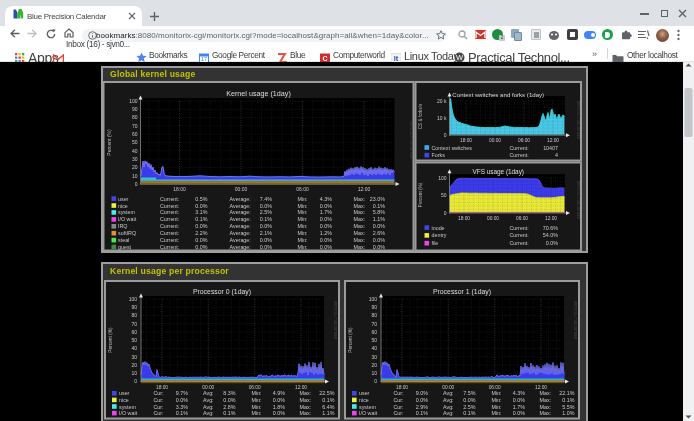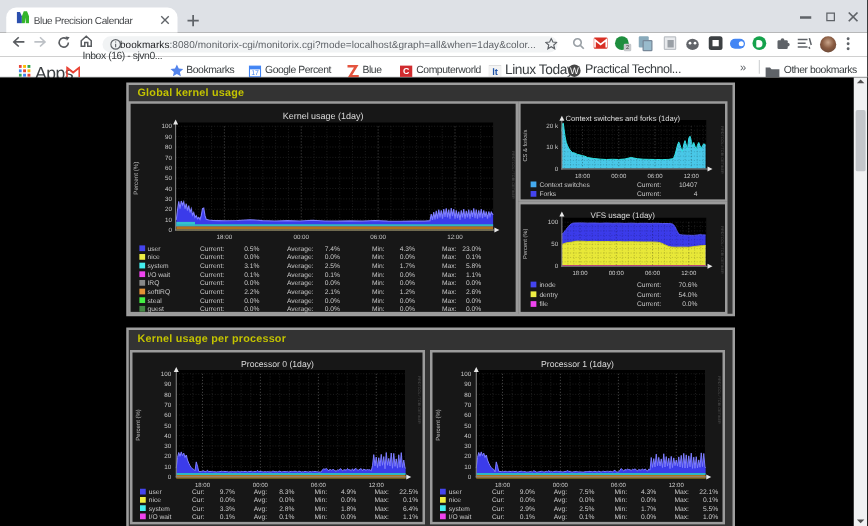--- a/index.html
+++ b/index.html
@@ -124,27 +124,27 @@
 <div class="abs" style="left:333px;top:49.5px;font-size:8.3px;letter-spacing:-0.35px;color:#3c4043;white-space:nowrap">Computerworld</div>
 <div class="abs" style="left:391px;top:49px;width:10px;height:10px"><svg width="10" height="10">
       <rect x="0" y="0.5" width="10" height="9" fill="#f4f4f4" stroke="#ccc" stroke-width="0.5"></rect>
       <text x="5" y="8" font-size="7.5" fill="#2255aa" text-anchor="middle" font-family="Liberation Sans" font-weight="bold">lt</text>
     </svg></div>
 <div class="abs" style="left:404px;top:49.5px;font-size:11px;letter-spacing:-0.35px;color:#3c4043;white-space:nowrap">Linux Today</div>
 <div class="abs" style="left:454px;top:49px;width:10px;height:10px"><svg width="11" height="11">
       <circle cx="5.5" cy="5.5" r="5" fill="#464646"></circle>
       <text x="5.5" y="8.2" font-size="7.5" fill="#fff" text-anchor="middle" font-family="Liberation Serif">W</text>
     </svg></div>
-<div class="abs" style="left:468px;top:49.5px;font-size:10px;letter-spacing:-0.35px;color:#3c4043;white-space:nowrap">Practical Technol...</div>
+<div class="abs" style="left:468px;top:49.5px;font-size:13px;letter-spacing:-0.35px;color:#3c4043;white-space:nowrap">Practical Technol...</div>
 <div class="abs" style="left:592px;top:49px;font-size:9px;color:#5f6368">»</div>
 <div class="abs" style="left:607px;top:48px;width:1px;height:11px;background:#d4d6d8"></div>
 <div class="abs" style="left:612px;top:49px;width:10px;height:10px"><svg width="12" height="10">
       <path d="M0.5 2 L4 2 L5.2 3.3 L11.5 3.3 L11.5 9.5 L0.5 9.5 Z" fill="#5f6368"></path>
     </svg></div>
-<div class="abs" style="left:627px;top:49.5px;font-size:8.3px;letter-spacing:-0.35px;color:#3c4043;white-space:nowrap">Other bookmarks</div>
+<div class="abs" style="left:627px;top:49.5px;font-size:8.3px;letter-spacing:-0.35px;color:#3c4043;white-space:nowrap">Other localhost</div>
 <svg class="abs" style="left:0;top:0" width="694" height="421">
     <rect x="0" y="62" width="694" height="359" fill="#000"></rect>
     <rect x="102" y="67" width="485" height="185" fill="#333333" stroke="#9e9e9e" stroke-width="2"></rect>
     <rect x="102" y="263" width="485" height="160" fill="#333333" stroke="#9e9e9e" stroke-width="2"></rect>
     <text x="110" y="76.5" font-size="8.6" fill="#C3C300" text-anchor="start" font-family="'Liberation Sans',sans-serif" font-weight="bold" letter-spacing="0.2">Global kernel usage</text>
     <text x="110" y="273.5" font-size="8.6" fill="#C3C300" text-anchor="start" font-family="'Liberation Sans',sans-serif" font-weight="bold" letter-spacing="0.2">Kernel usage per processor</text>
     <rect x="102.5" y="81" width="312" height="170.5" fill="#9b9b9b"></rect>
     <rect x="104.5" y="83" width="308" height="166.5" fill="#171717"></rect>
     <rect x="140.5" y="98" width="254.0" height="86" fill="#000000"></rect>
     <line x1="140.5" y1="101" x2="394.5" y2="101" stroke="#212121" stroke-width="0.7" stroke-dasharray="0.8 1.4"></line>

